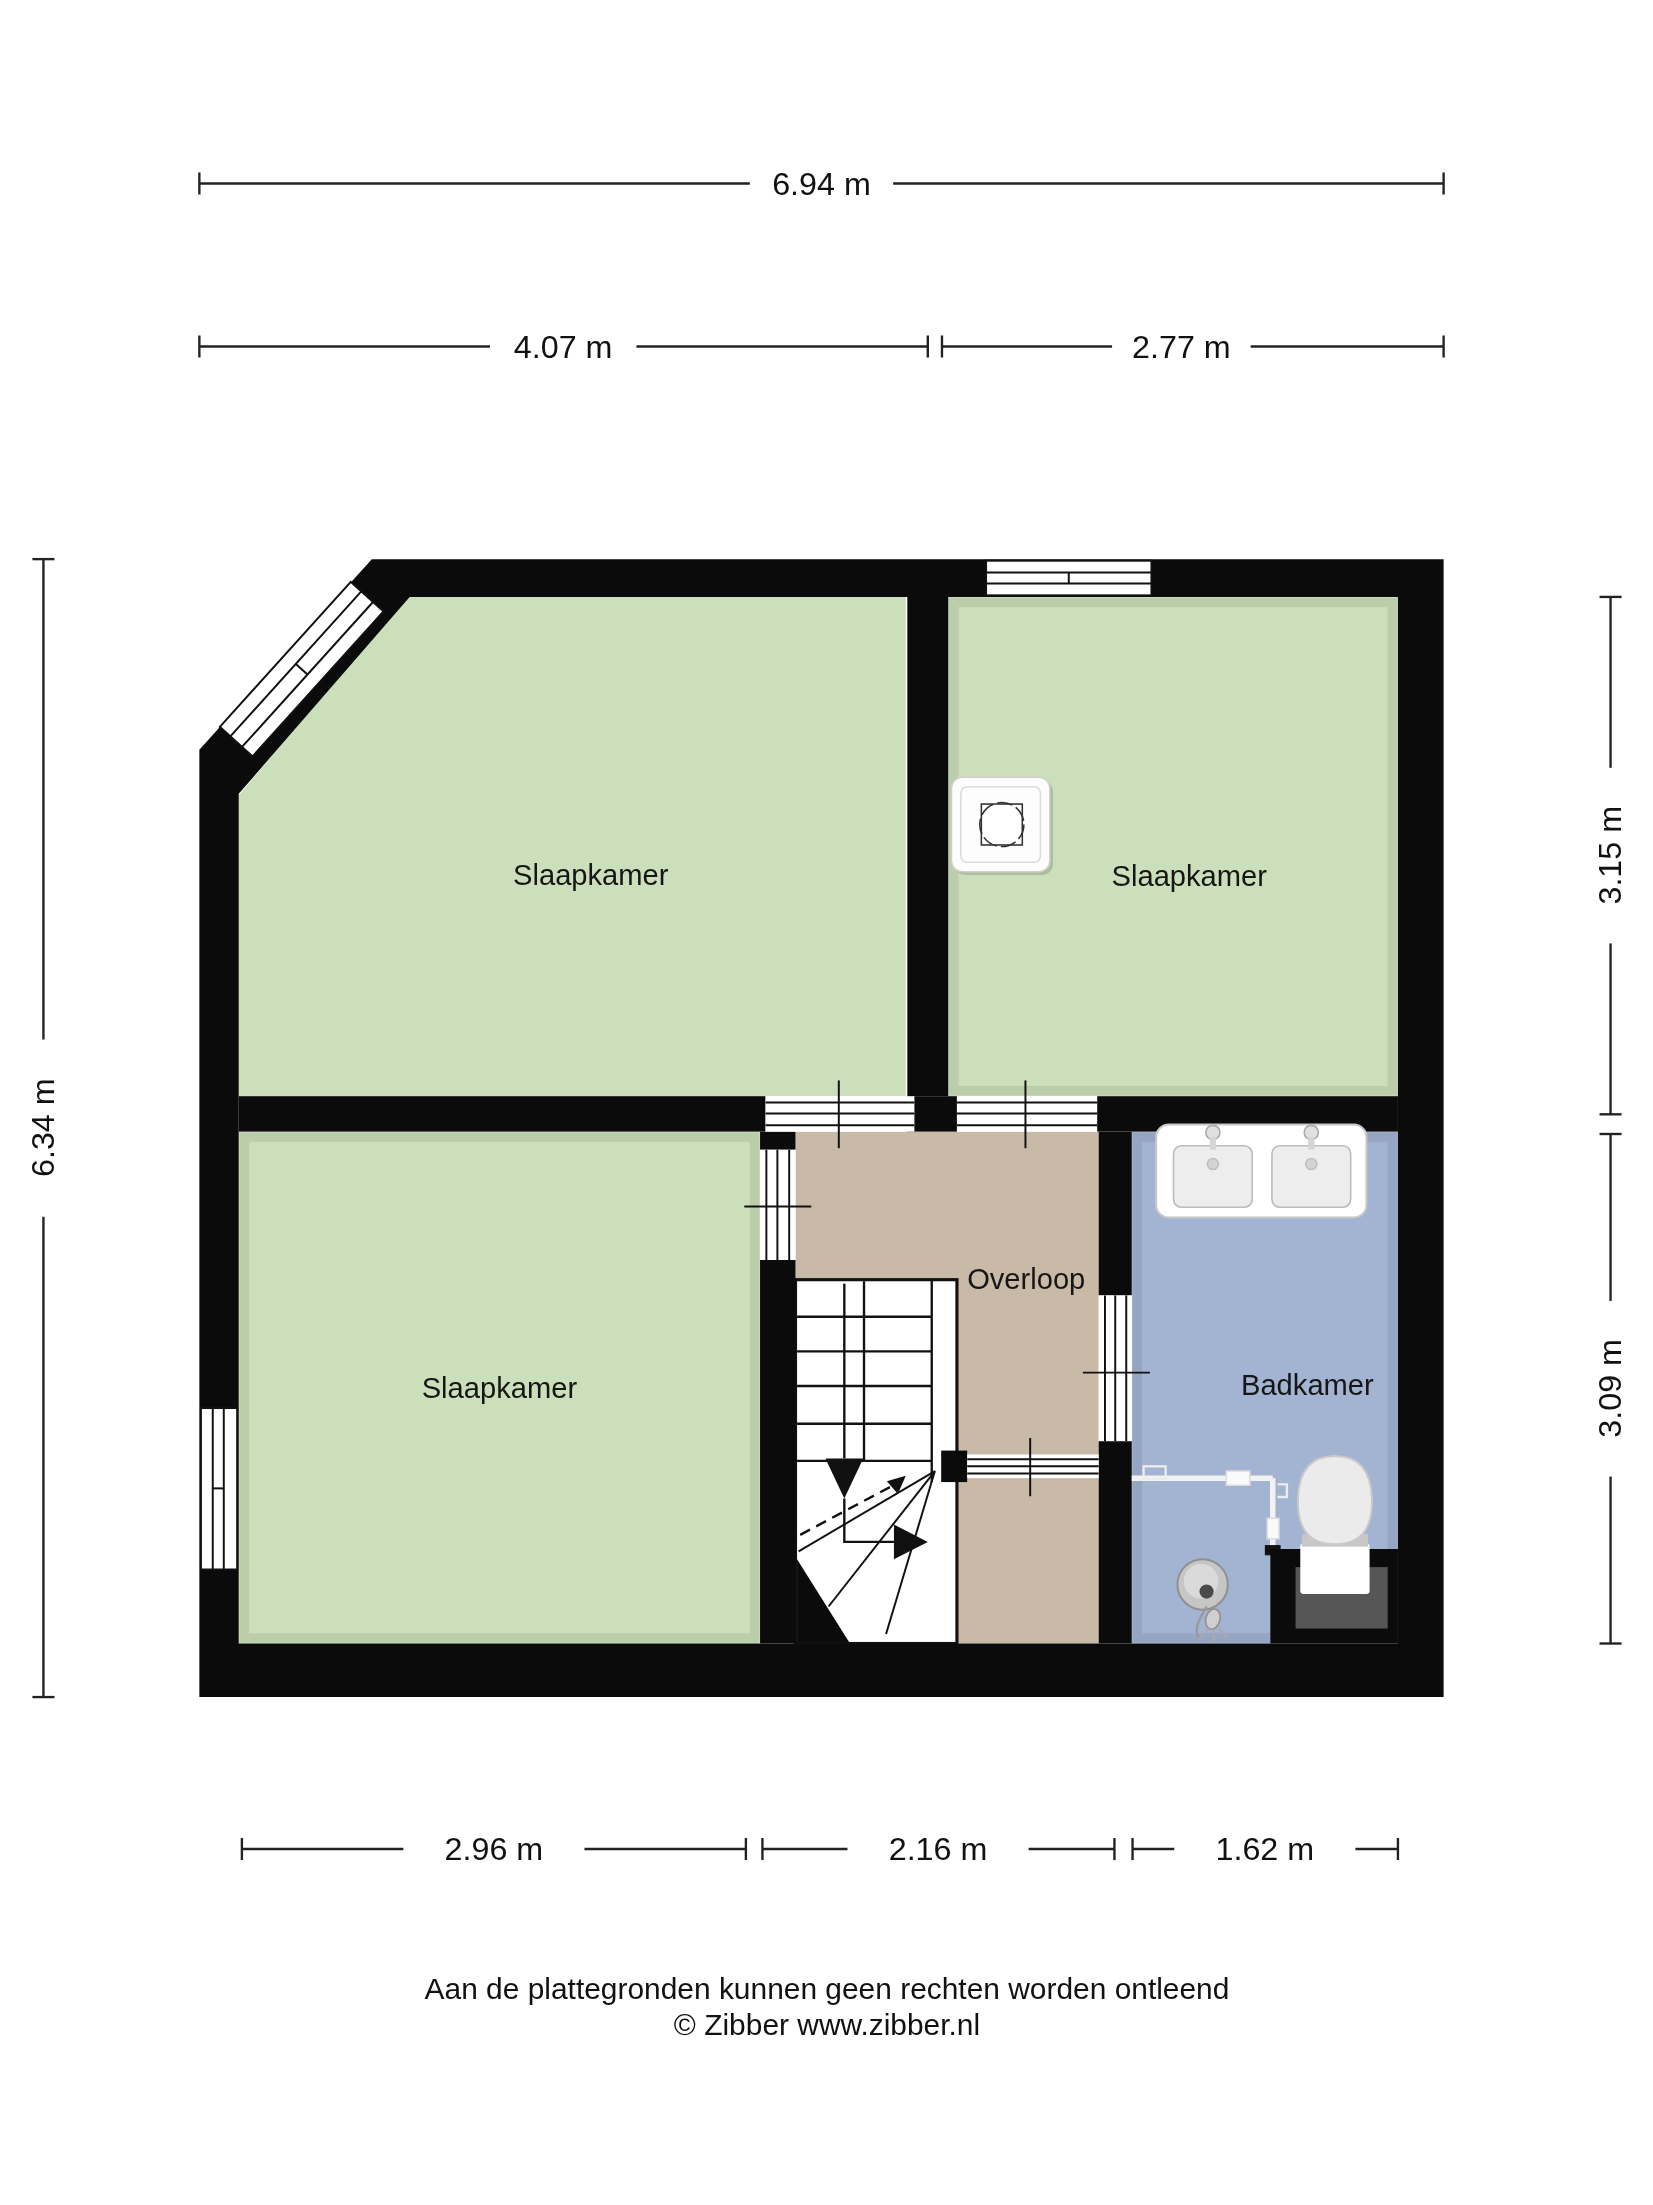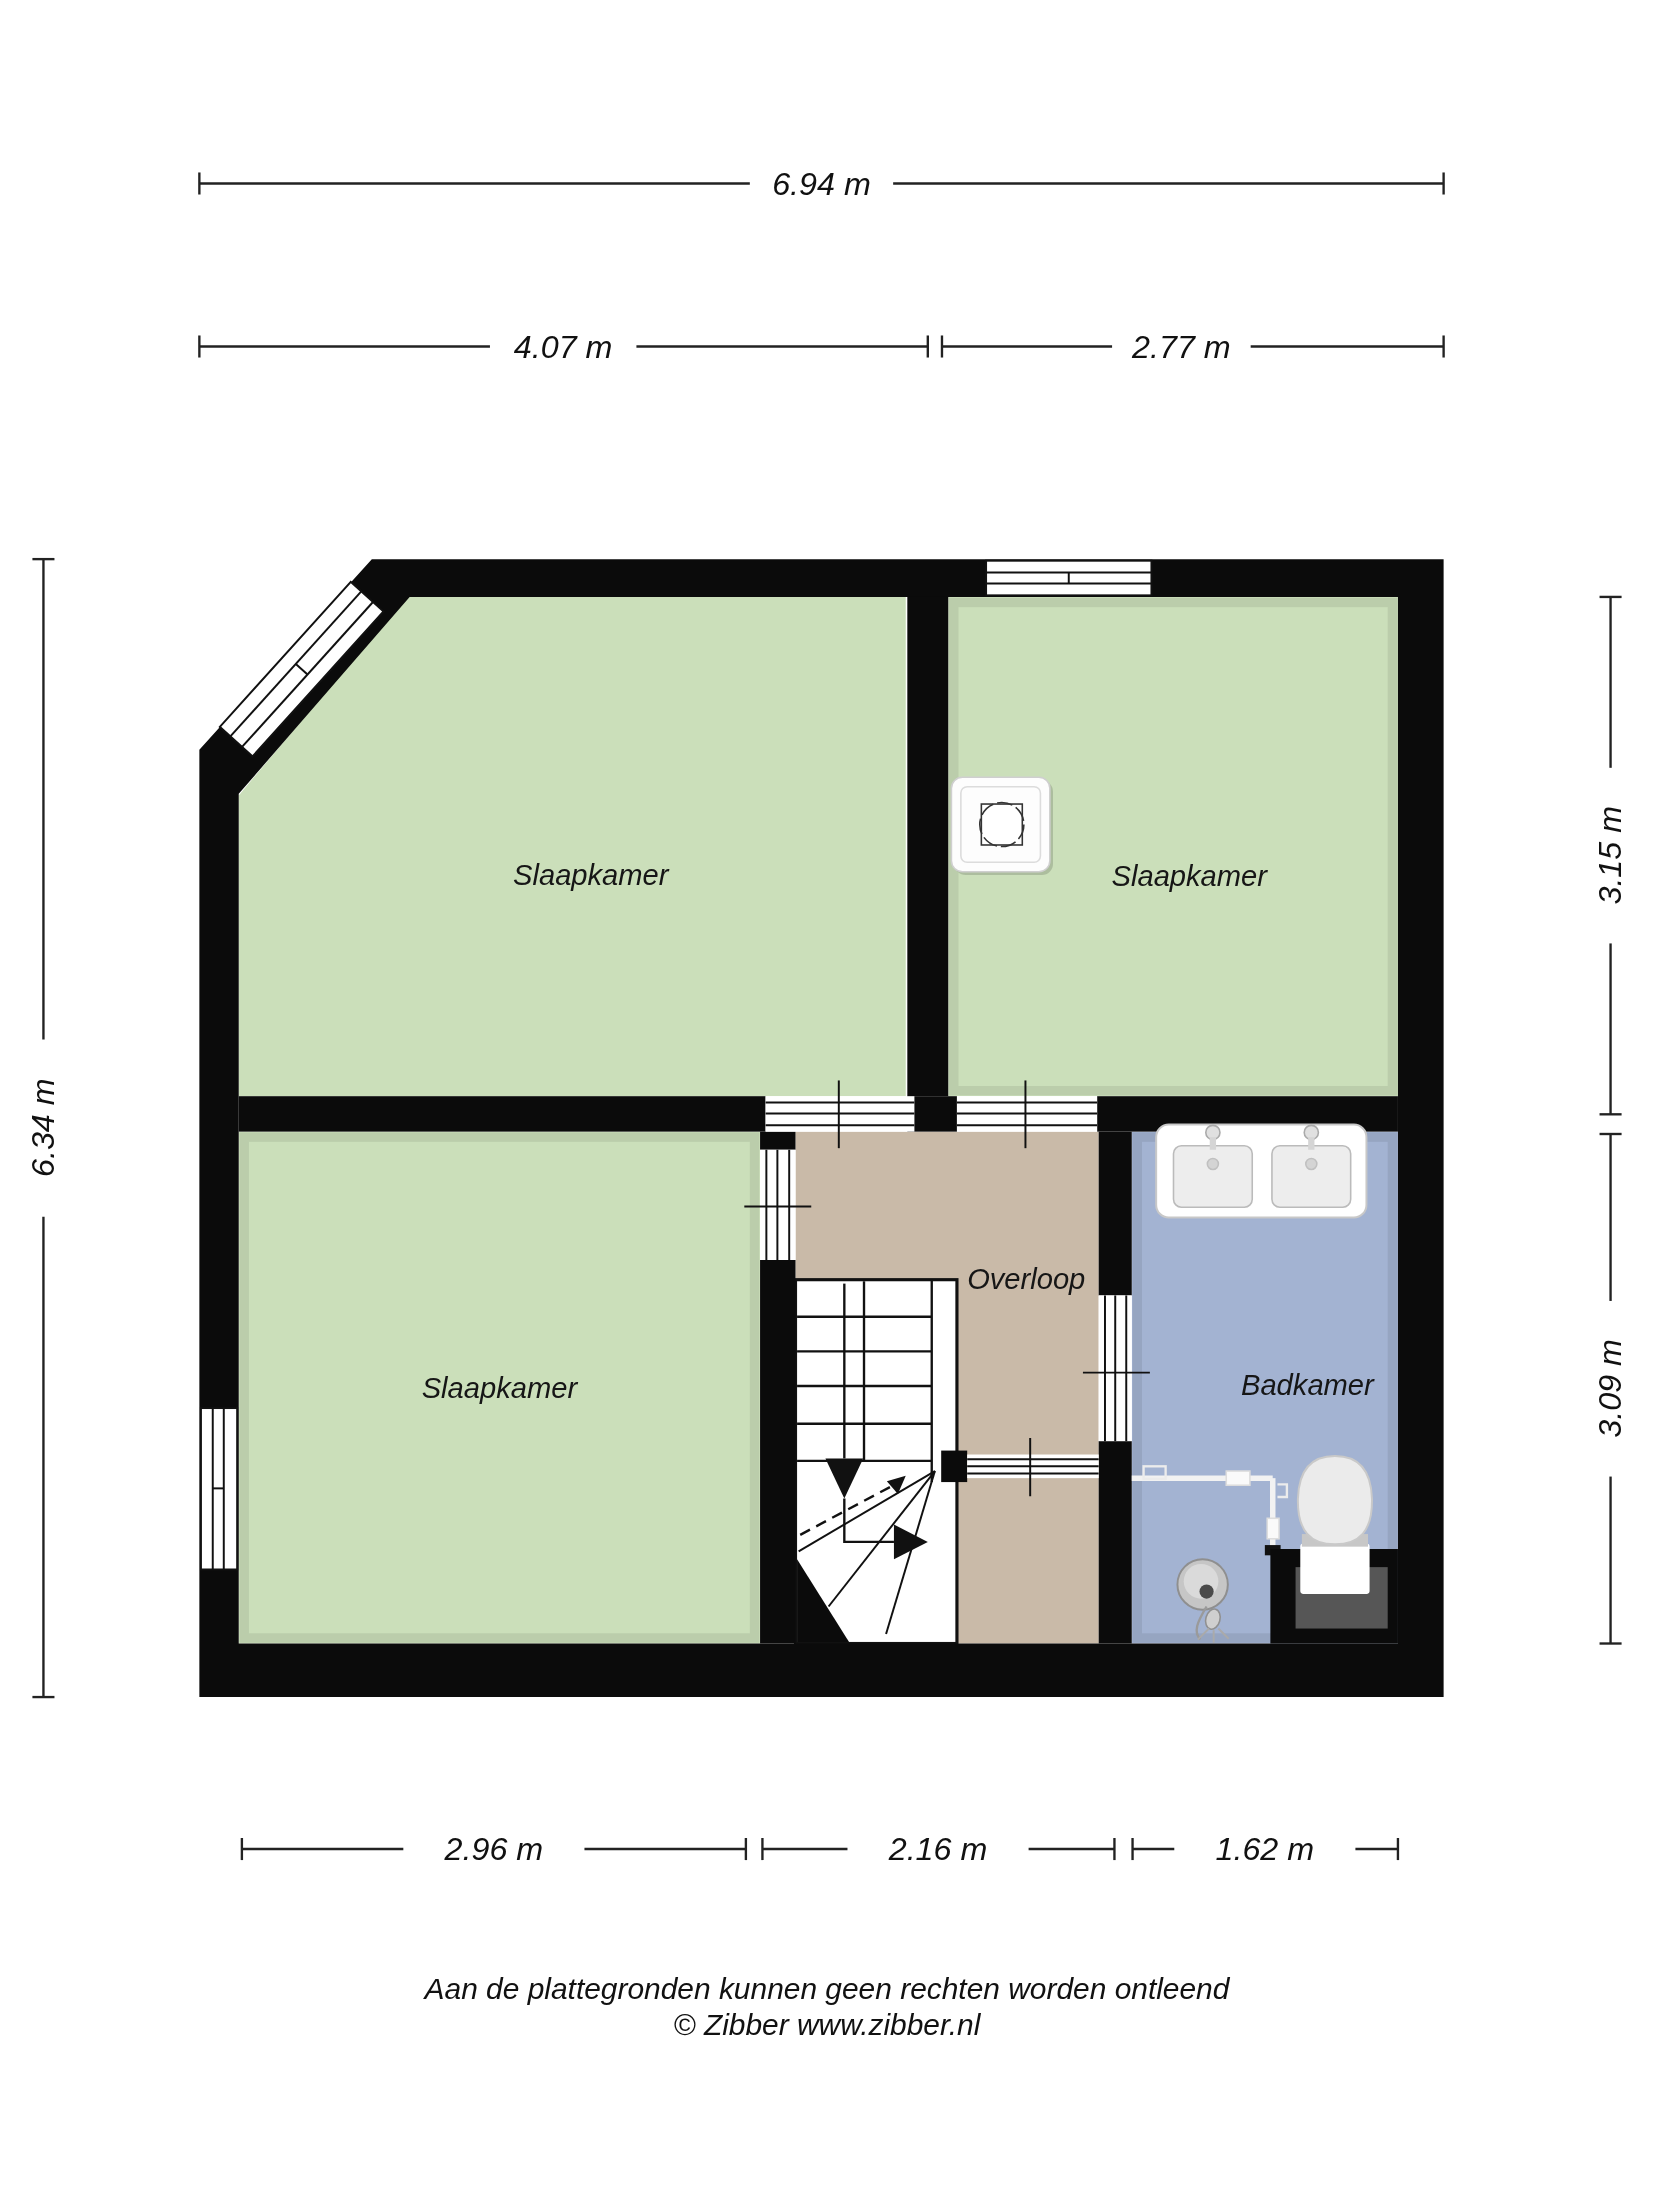--- a/index.html
+++ b/index.html
@@ -1,17 +1,17 @@
 <!DOCTYPE html>
 <html style="font-size:12.6px"><head>
 <meta charset="utf-8">
 <style>
   html,body{margin:0;padding:0;background:#ffffff;}
   .page{position:relative;width:1320px;height:2205px;background:#ffffff;
-        font-family:"Liberation Sans", sans-serif;font-style:italic;}
+        font-family:"Liberation Sans", sans-serif;}
   svg{display:block;}
   .wall{fill:#0b0b0b;}
   .dimline{stroke:#222;stroke-width:3;fill:none;}
   .dimtick{stroke:#222;stroke-width:3;}
   .dim-label{font-family:"Liberation Sans",sans-serif;font-size:41px;fill:#111;}
   .room-label{font-family:"Liberation Sans",sans-serif;font-size:37px;fill:#161616;}
   .footer-text{font-family:"Liberation Sans",sans-serif;font-size:38px;fill:#111;}
   .tread{stroke:#111;stroke-width:3;}
   .thinline{stroke:#111;stroke-width:2.5;}
   .doorline{stroke:#111;stroke-width:2.5;}

